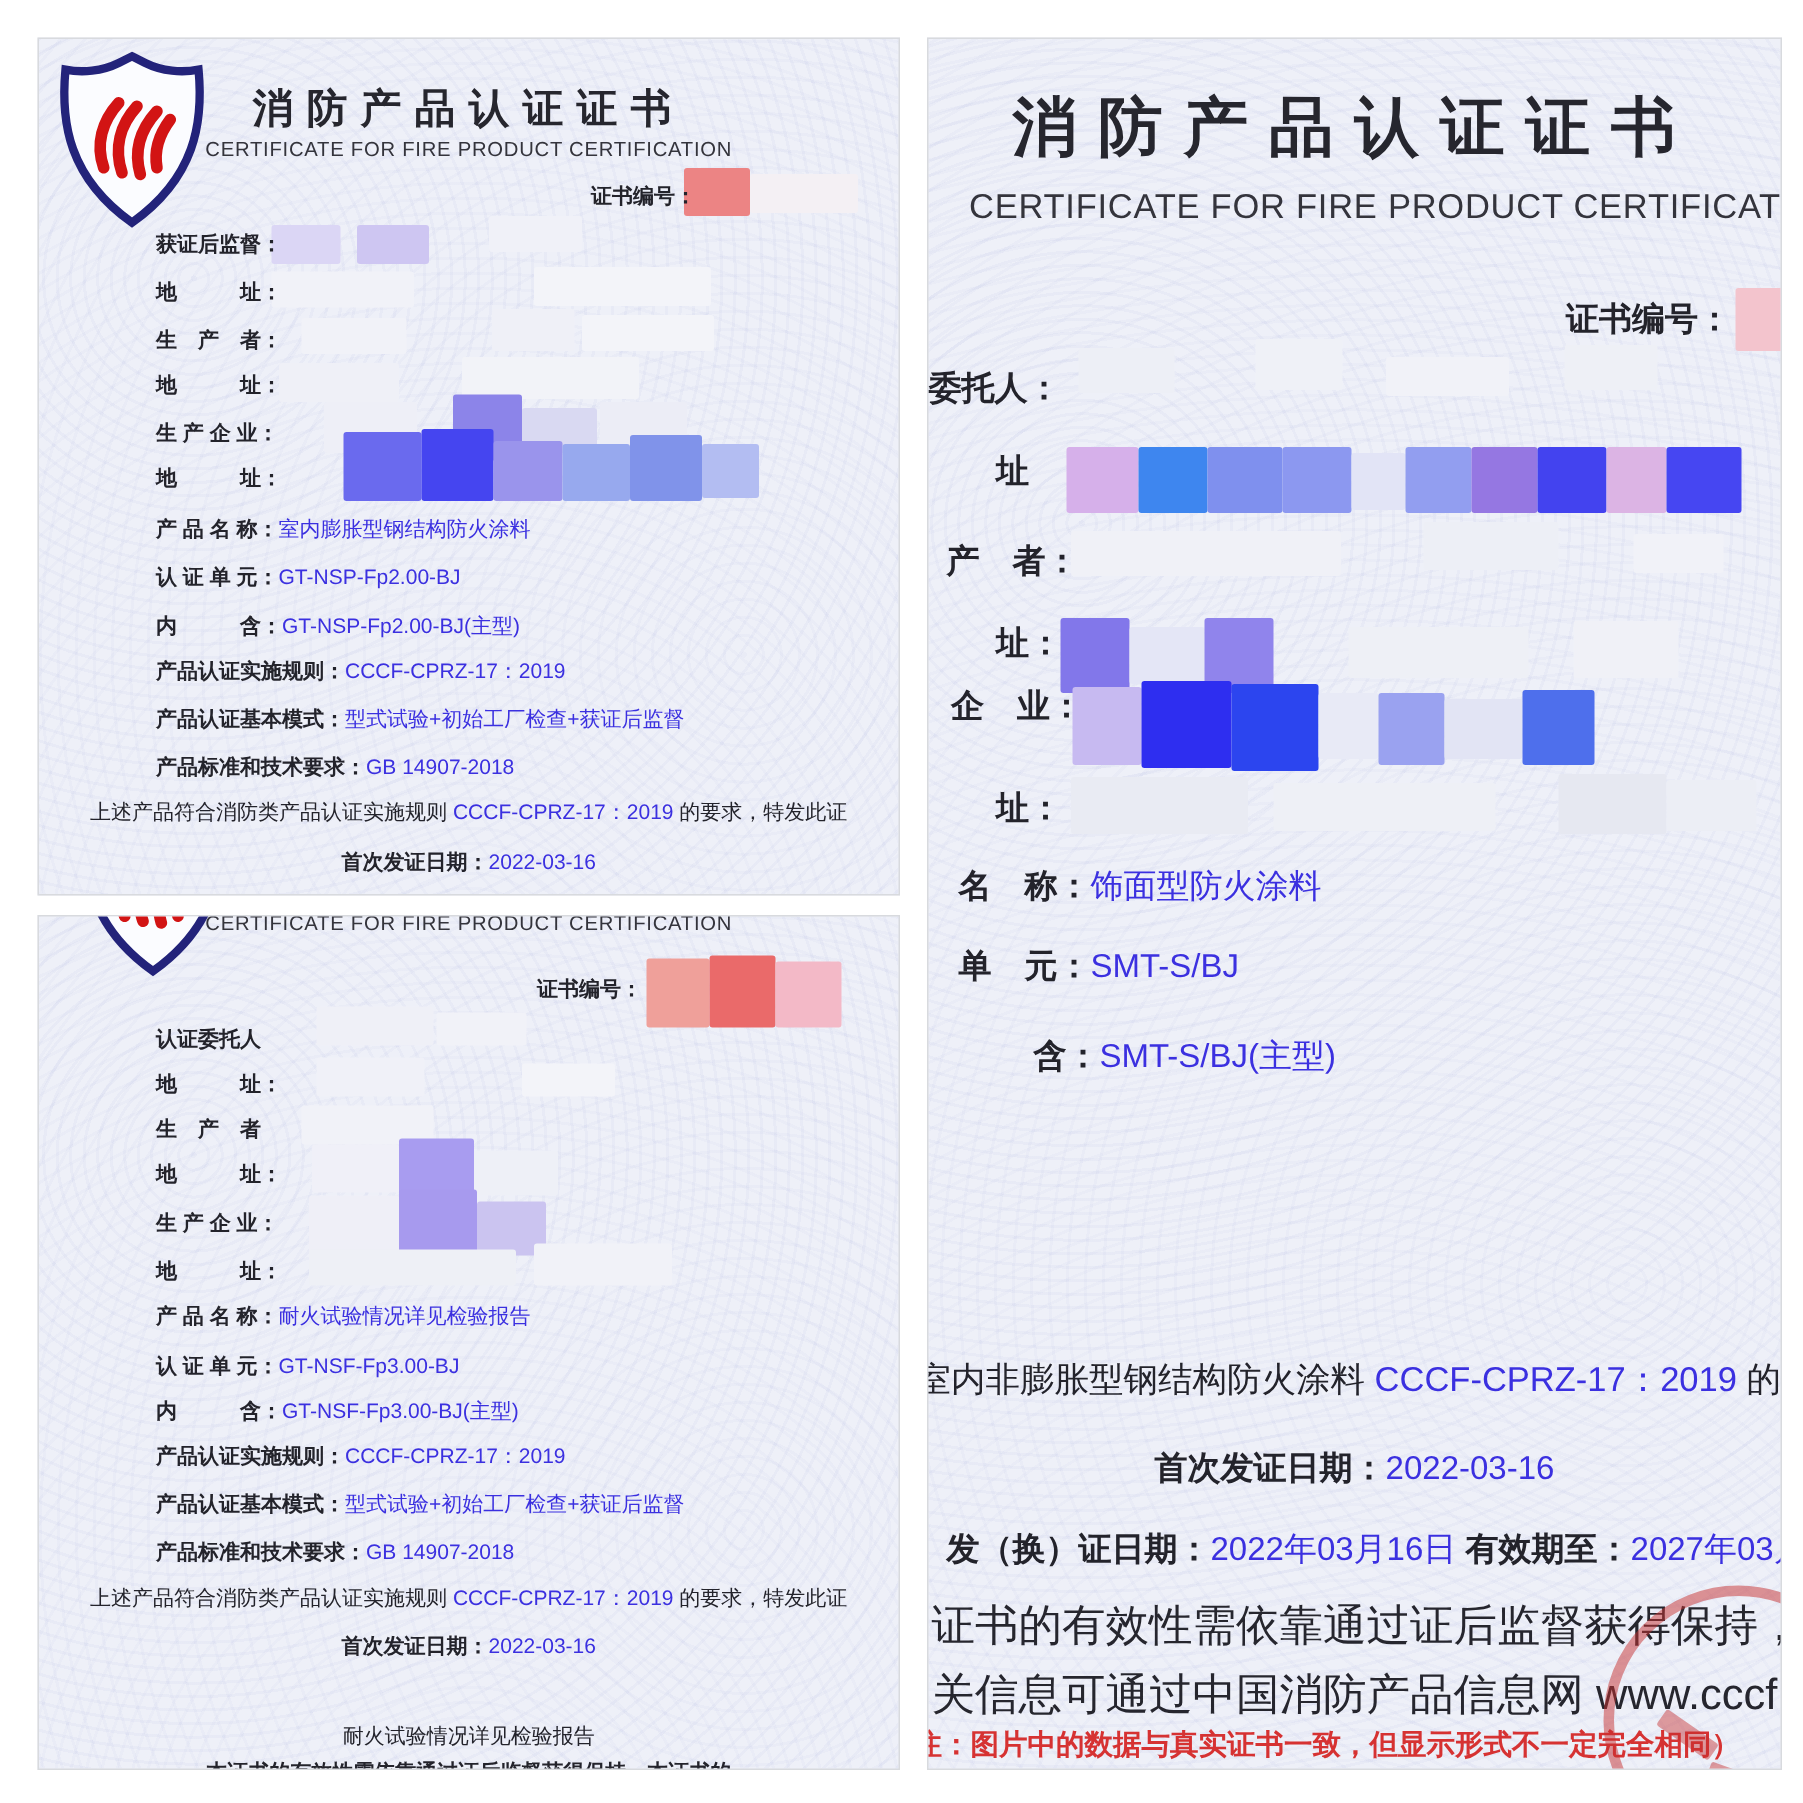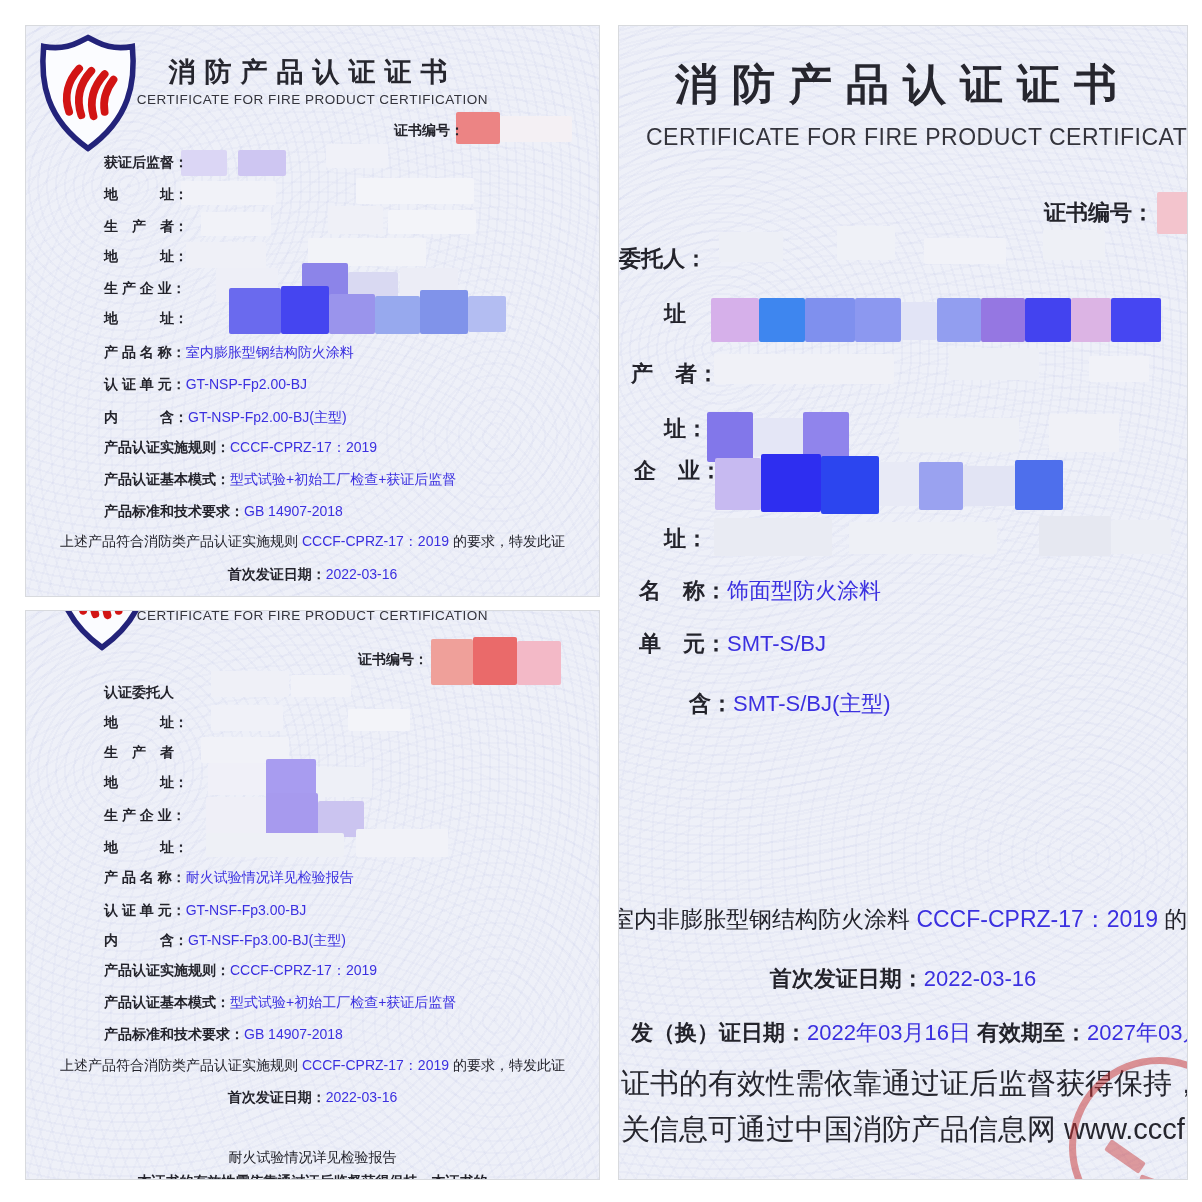--- a/index.html
+++ b/index.html
@@ -165,20 +165,21 @@
     <div class="row" style="left:15px;top:432px"><span class="lbl">企　业：</span><span class="val"></span></div>
     <div class="row" style="left:45px;top:500px"><span class="lbl">址：</span><span class="val"></span></div>
     <div class="row" style="left:20px;top:552px"><span class="lbl">名　称：</span><span class="val">饰面型防火涂料</span></div>
     <div class="row" style="left:20px;top:605px"><span class="lbl">单　元：</span><span class="val">SMT-S/BJ</span></div>
     <div class="row" style="left:70px;top:665px"><span class="lbl">含：</span><span class="val">SMT-S/BJ(主型)</span></div>
     <div class="row" style="left:-8px;top:880px;font-size:23px"><span>室内非膨胀型钢结构防火涂料 </span><span class="val">CCCF-CPRZ-17：2019</span><span> 的要求</span></div>
     <div class="center" style="top:938px"><span class="lbl">首次发证日期：</span><span class="val">2022-03-16</span></div>
     <div class="row" style="left:12px;top:994px"><span class="lbl">发（换）证日期：</span><span class="val">2022年03月16日</span><span class="lbl"> 有效期至：</span><span class="val">2027年03月15日</span></div>
     <div class="big" style="left:2px;top:1038px">证书的有效性需依靠通过证后监督获得保持，本证书</div>
     <div class="big" style="left:2px;top:1084px">关信息可通过中国消防产品信息网 www.cccf.com.cn</div>
+    <div class="rednote" style="left:-10px;top:1124px">注：图片中的数据与真实证书一致，但显示形式不一定完全相同）</div>
     <div class="stamp" style="right:-62px;bottom:-58px;width:180px;height:180px">
       <div class="mark" style="left:28px;top:86px;width:42px;height:13px;transform:rotate(35deg)"></div>
       <div class="mark" style="left:62px;top:116px;width:36px;height:13px;transform:rotate(20deg)"></div>
     </div>
   <div class="rb" style="left: 538px; top: 166px; width: 50px; height: 42px; background: rgb(243, 196, 205);"></div>
       <div class="rb" style="left: 100px; top: 206px; width: 64px; height: 30px; background: rgb(237, 239, 246);"></div>
       <div class="rb" style="left: 218px; top: 200px; width: 58px; height: 34px; background: rgb(239, 241, 247);"></div>
       <div class="rb" style="left: 305px; top: 212px; width: 82px; height: 26px; background: rgb(241, 242, 248);"></div>
       <div class="rb" style="left: 424px; top: 204px; width: 62px; height: 30px; background: rgb(238, 240, 246);"></div>
       <div class="rb" style="left: 92px; top: 272px; width: 48px; height: 44px; background: rgb(214, 176, 234);"></div>

